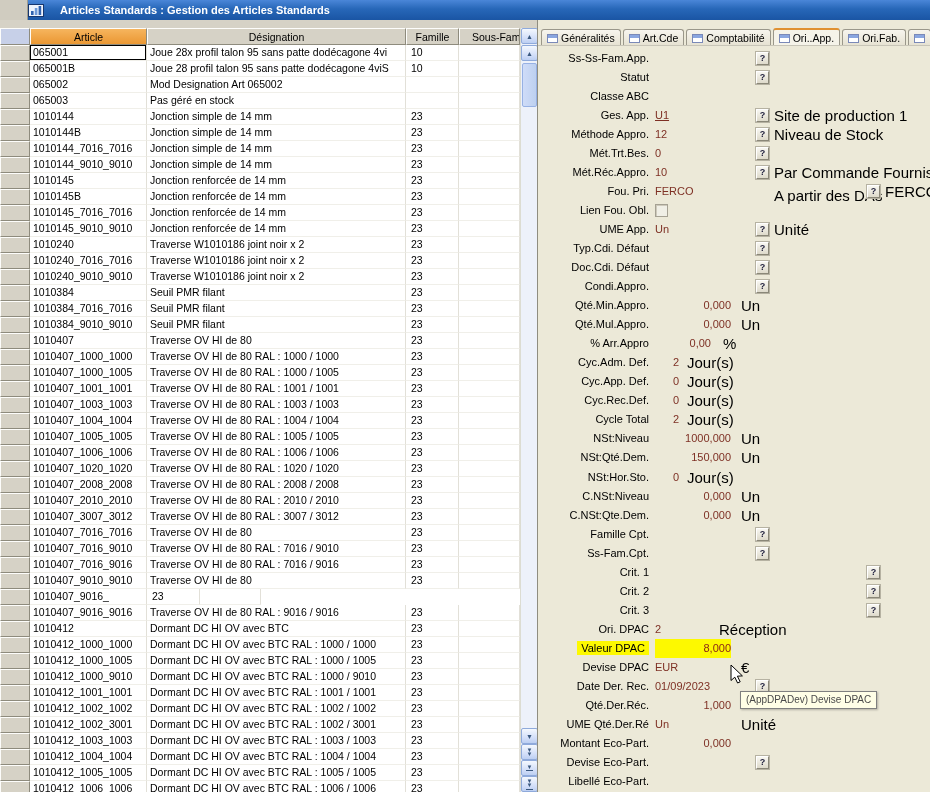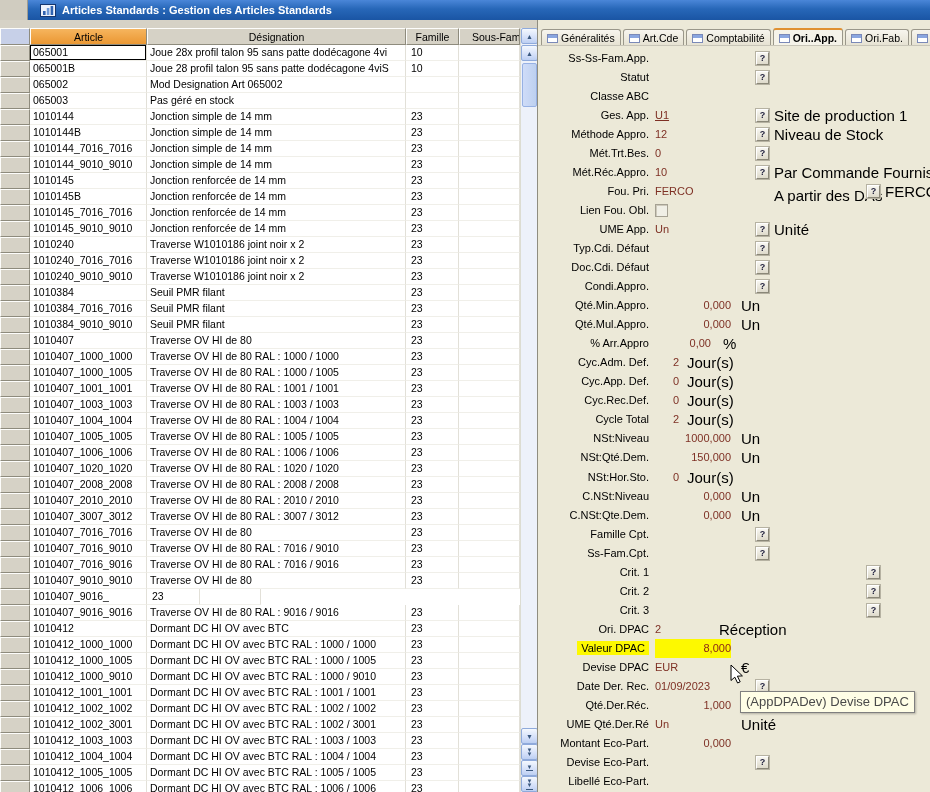--- a/index.html
+++ b/index.html
@@ -5,21 +5,21 @@
   html,body{margin:0;padding:0;}
   body{
     width:930px;height:792px;position:relative;overflow:hidden;
     background:#fff;font-family:"Liberation Sans",sans-serif;
     -webkit-font-smoothing:antialiased;
   }
   
   .titlebar{position:absolute;left:0;top:0;width:930px;height:20px;display:flex;}
   .corner{width:28px;height:20px;background:#d0ccc0;border-right:1px solid #9f9c90;box-sizing:border-box;}
   .tbar{flex:1;background:linear-gradient(180deg,#4a86d8 0%,#2767b8 45%,#1a55a4 100%);
-        display:flex;align-items:center;gap:6px;padding-left:12px;}
+        display:flex;align-items:center;gap:16px;padding-left:0;}
   .title-text{color:#fff;font-weight:bold;font-size:11px;white-space:nowrap;}
   .title-icon{width:16px;height:13px;flex:none;}
   
   .topstrip{position:absolute;left:0;top:20px;width:537px;height:8px;background:#d6d2c6;}
   
   .grid-header{position:absolute;left:0;top:28px;height:17px;display:flex;z-index:2;}
   .hcell{box-sizing:border-box;height:17px;background:#d6d2c6;
          border:1px solid;border-color:#fdfdfb #8e8b7d #8e8b7d #fdfdfb;
          font-size:10.5px;display:flex;align-items:center;justify-content:center;
          color:#000;white-space:nowrap;overflow:hidden;flex:none;}
@@ -53,21 +53,21 @@
   .sthumb{position:absolute;left:1px;width:15px;height:44px;background:linear-gradient(90deg,#cfdcf8,#bdd0f0);
           border:1px solid #97b1e4;border-radius:2px;box-sizing:border-box;}
   
   .form-panel{position:absolute;left:537px;top:20px;width:393px;height:772px;
               background:#ece9d8;border-left:1px solid #8f8d80;box-sizing:border-box;}
   .tabs{position:absolute;left:3px;top:8px;height:18px;display:flex;gap:2px;width:389px;overflow:hidden;}
   .tab{display:flex;align-items:center;gap:3px;padding:0 5px;font-size:10.5px;color:#000;
        background:linear-gradient(180deg,#f7f5ee 0%,#e5e1d1 100%);
        border:1px solid #9a978a;border-bottom:none;border-radius:3px 3px 0 0;
        height:17px;margin-top:1px;box-sizing:border-box;white-space:nowrap;flex:none;}
-  .tab.active{background:#f5f3e9;font-weight:bold;height:18px;margin-top:0;
+  .tab.active{background:#f5f3e9;font-weight:normal;height:18px;margin-top:0;
        border-top:2px solid #e09030;}
   .tab-icon{width:11px;height:9px;background:#fff;border:1px solid #7a89b8;position:relative;flex:none;box-sizing:border-box;}
   .tab-icon::before{content:"";position:absolute;left:0;top:0;right:0;height:3px;background:#8aa6e0;}
   .tab-underline{position:absolute;left:0;top:25px;width:393px;height:1px;background:#c8c5b8;}
   .form-rows{position:absolute;left:0;top:28.5px;width:393px;}
   .form-row{position:relative;height:19.05px;}
   .flabel{position:absolute;left:0;top:0;width:111px;text-align:right;font-size:11px;
           line-height:19.05px;color:#000;white-space:nowrap;}
   .flabel .hl{background:#fdf900;padding:1px 4px;}
   .fval{position:absolute;top:0;font-size:11px;line-height:19.05px;color:#7e3024;white-space:nowrap;}
@@ -75,21 +75,21 @@
   .fdesc{position:absolute;top:0;font-size:15px;line-height:19.05px;color:#000;white-space:nowrap;}
   .fhelp{position:absolute;top:3px;width:13px;height:13px;box-sizing:border-box;
          background:linear-gradient(180deg,#f8f7f1,#dedacb);
          border:1px solid #8a8778;border-top-color:#fff;border-left-color:#fff;
          box-shadow:0 0 0 1px #b6b2a2;
          font-size:9px;font-weight:bold;color:#23233f;text-align:center;line-height:11px;}
   .fcheckbox{position:absolute;left:117px;top:3px;width:13px;height:13px;box-sizing:border-box;
          background:#f0efe6;border:1px solid #a5a193;box-shadow:inset 1px 1px 0 #cdc9bb;}
   
   .tooltip{position:absolute;left:202px;top:671px;background:#fffee6;border:1px solid #7f7f7f;
-           font-size:13px;color:#4a4a4a;padding:2px 5px 3px;white-space:nowrap;
+           font-size:10px;color:#4a4a4a;padding:2px 5px 3px;white-space:nowrap;
            box-shadow:1px 1px 2px rgba(0,0,0,.25);z-index:5;}
   .cursor{position:absolute;left:192px;top:644px;z-index:6;}
 </style>
 </head>
 <body>
 
 <div>
 
   <div class="titlebar">
     <div class="corner"></div>

